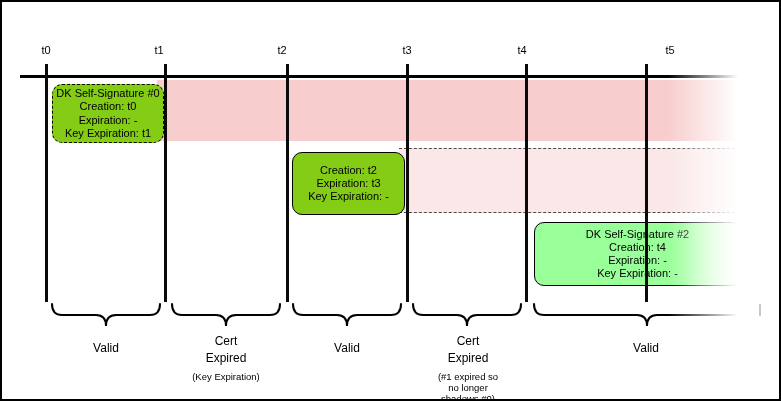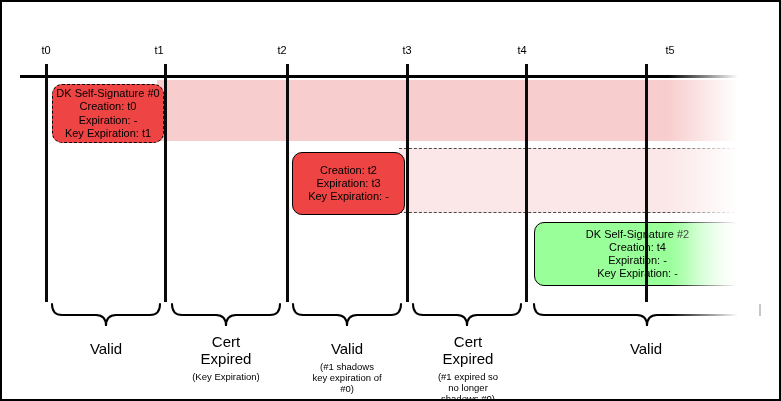--- a/index.html
+++ b/index.html
@@ -11,35 +11,35 @@
   
   .axis-line{left:18px;top:73px;width:720px;height:3px;background:#000;z-index:3;}
   .tick-line{top:62px;width:2.5px;height:238px;background:#0a0a0a;z-index:4;}
   .tick-label{top:42px;transform:translateX(-50%);font-size:11px;color:#000;z-index:4;white-space:nowrap;}
   
   .band-strong{left:155px;top:78px;width:583px;height:61px;background:#f8cdcd;z-index:1;}
   .band-light{left:397px;top:146px;width:341px;height:63px;background:#fbe7e7;
     border-top:1px dashed #4a4a4a;border-bottom:1px dashed #4a4a4a;z-index:1;}
   
   .sig-box{
-    background:#ef4444;border:1.6px solid #000;border-radius:10px;z-index:2;
+    background:#84cc16;border:1.6px solid #000;border-radius:10px;z-index:2;
     display:flex;flex-direction:column;justify-content:center;align-items:center;
     font-size:11px;line-height:13.2px;color:#000;text-align:center;
   }
   .sig-box.dashed{border-style:dashed;}
   .sig0{left:50px;top:82px;width:110px;height:57px;}
   .sig1{left:290px;top:150px;width:111px;height:61px;}
   .sig2{left:532px;top:220px;width:205px;height:62px;
     background:linear-gradient(to right,#99ff99 0%,#99ff99 72%,#e6ffe6 100%);}
   
   .braces{left:0;top:0;width:777px;height:397px;z-index:3;pointer-events:none;}
   
   .period{top:331px;transform:translateX(-50%);text-align:center;color:#000;z-index:2;}
   .period.pad{padding-top:7px;}
-  .period-label{font-size:15px;line-height:17px;white-space:pre-line;}
+  .period-label{font-size:12px;line-height:17px;white-space:pre-line;}
   .period-note{font-size:9.5px;line-height:11px;white-space:pre-line;margin-top:4px;}
   
   .fade-overlay{left:666px;top:0;width:111px;height:333px;z-index:8;
     background:linear-gradient(to right,rgba(255,255,255,0) 0px,#ffffff 70px,#ffffff 100%);}
   .brace-end-faint{left:757px;top:302px;width:2px;height:12px;background:#000;opacity:0.22;z-index:9;}
 </style>
 </head>
 <body>
 
 <div class="canvas">
@@ -97,23 +97,20 @@
     <div class="period-label">Valid</div>
     <div class="period-note"></div>
   </div>
   <div class="abs period" style="left:224px">
     <div class="period-label">Cert
 Expired</div>
     <div class="period-note">(Key Expiration)</div>
   </div>
   <div class="abs period pad" style="left:345px">
     <div class="period-label">Valid</div>
-    <div class="period-note">(#1 shadows
-key expiration of
-#0)</div>
   </div>
   <div class="abs period" style="left:466px">
     <div class="period-label">Cert
 Expired</div>
     <div class="period-note">(#1 expired so
 no longer
 shadows #0)</div>
   </div>
   <div class="abs period pad" style="left:644px">
     <div class="period-label">Valid</div>

